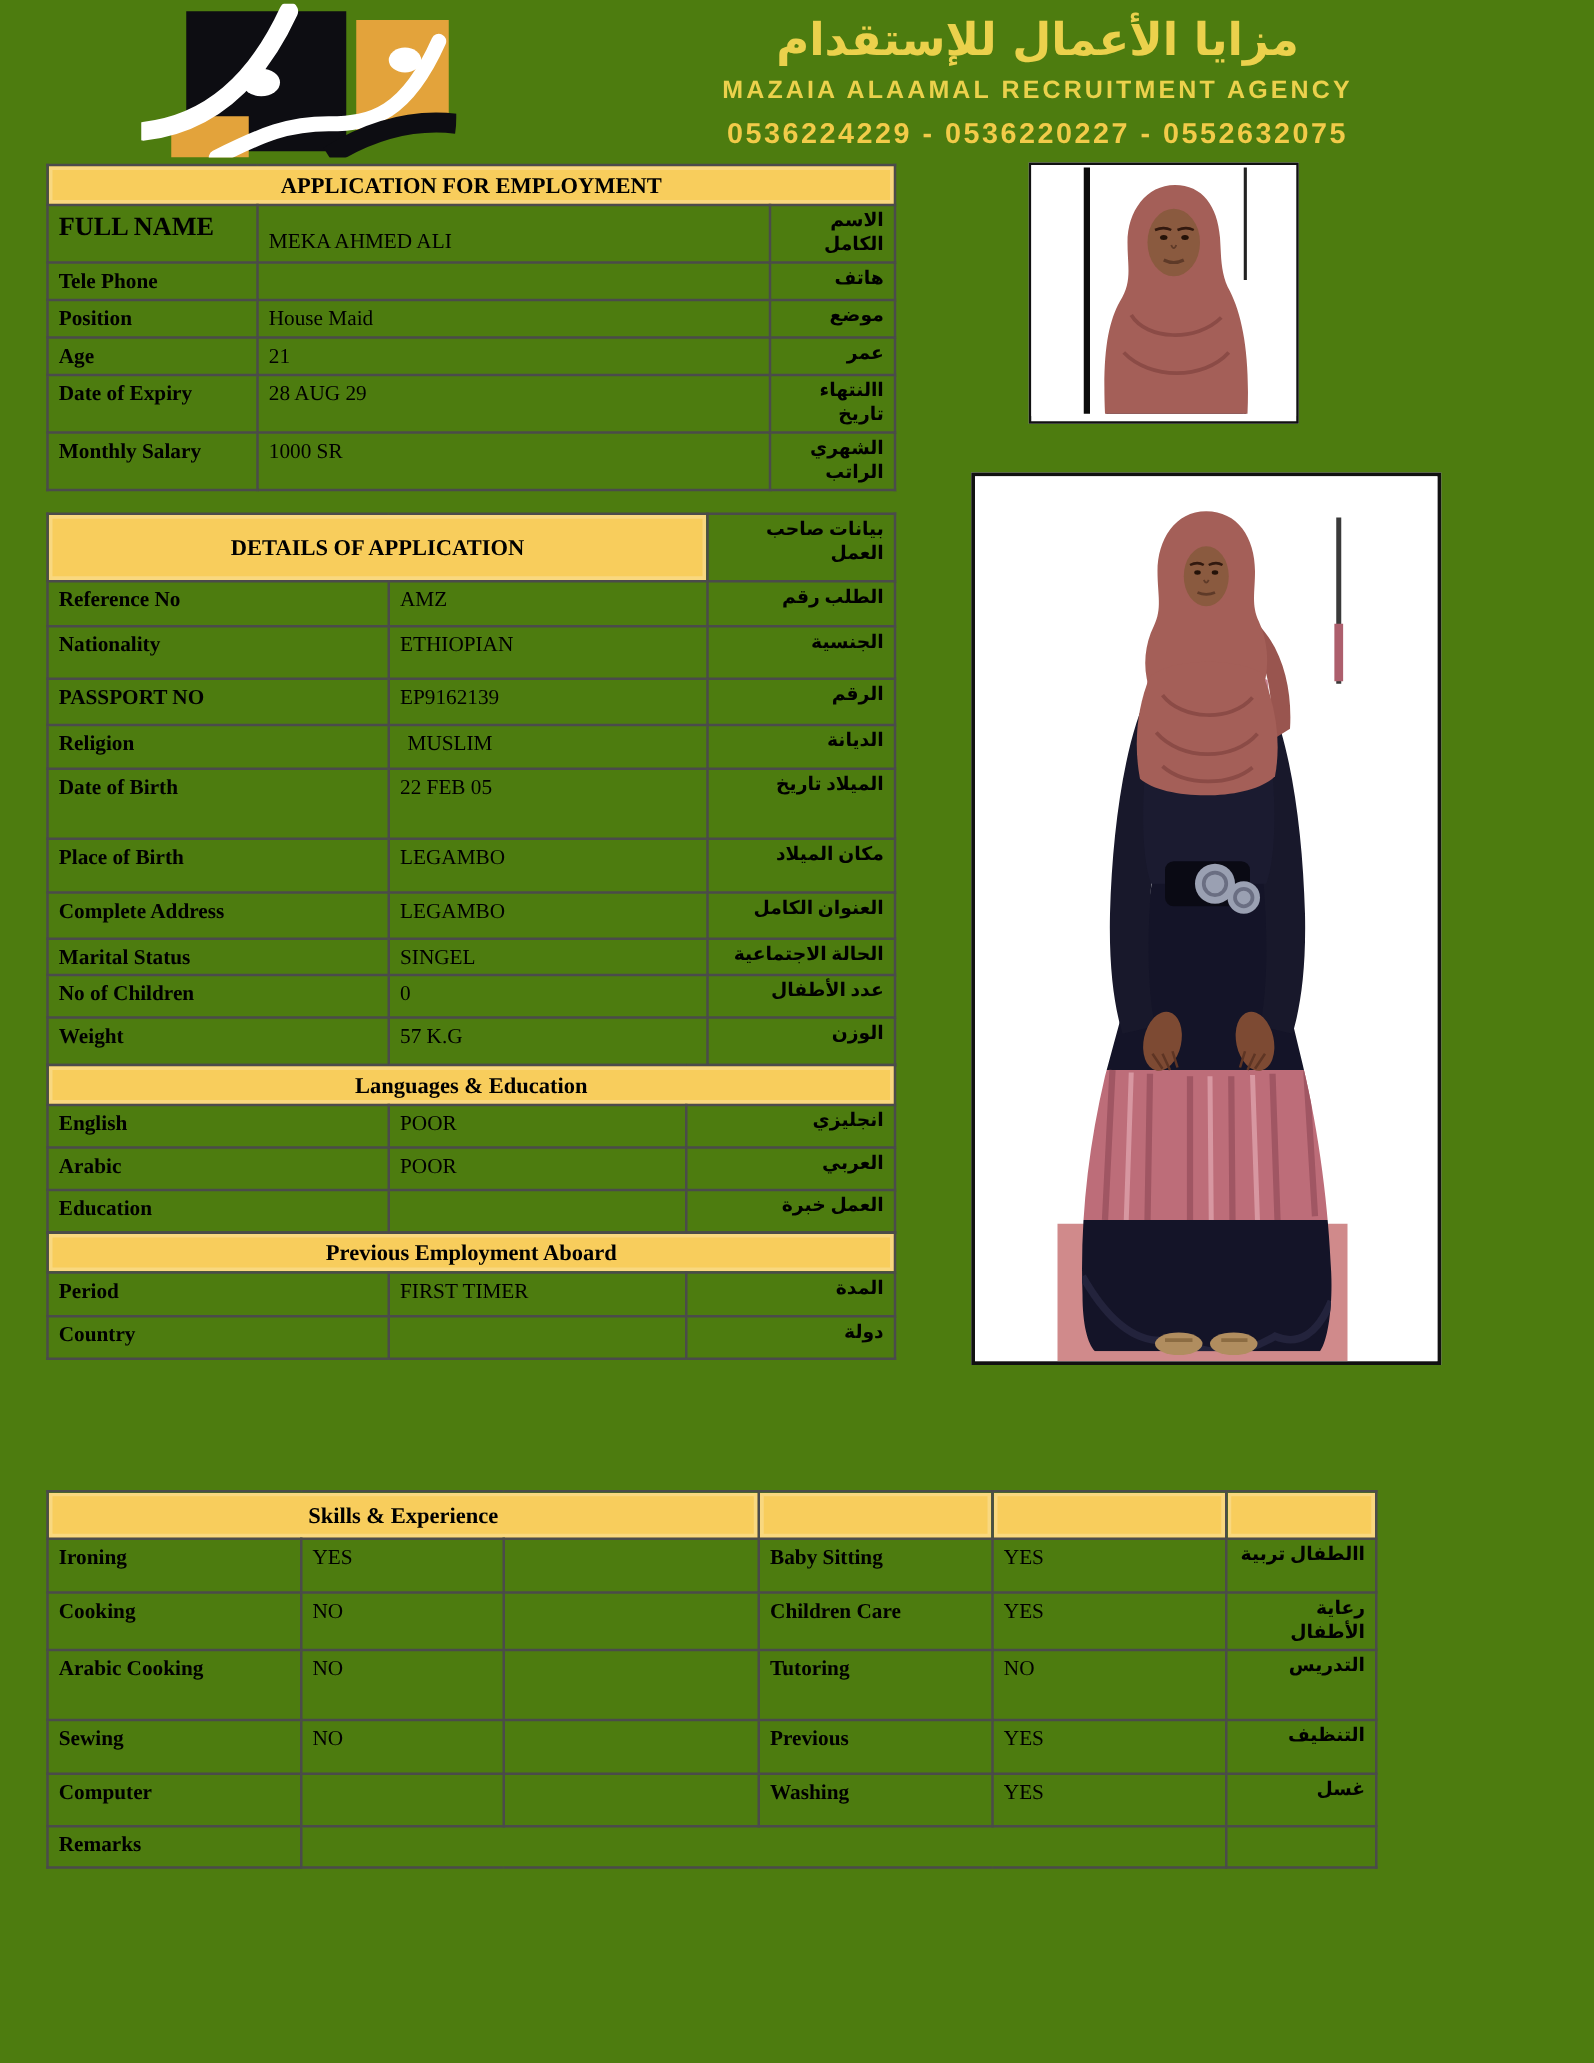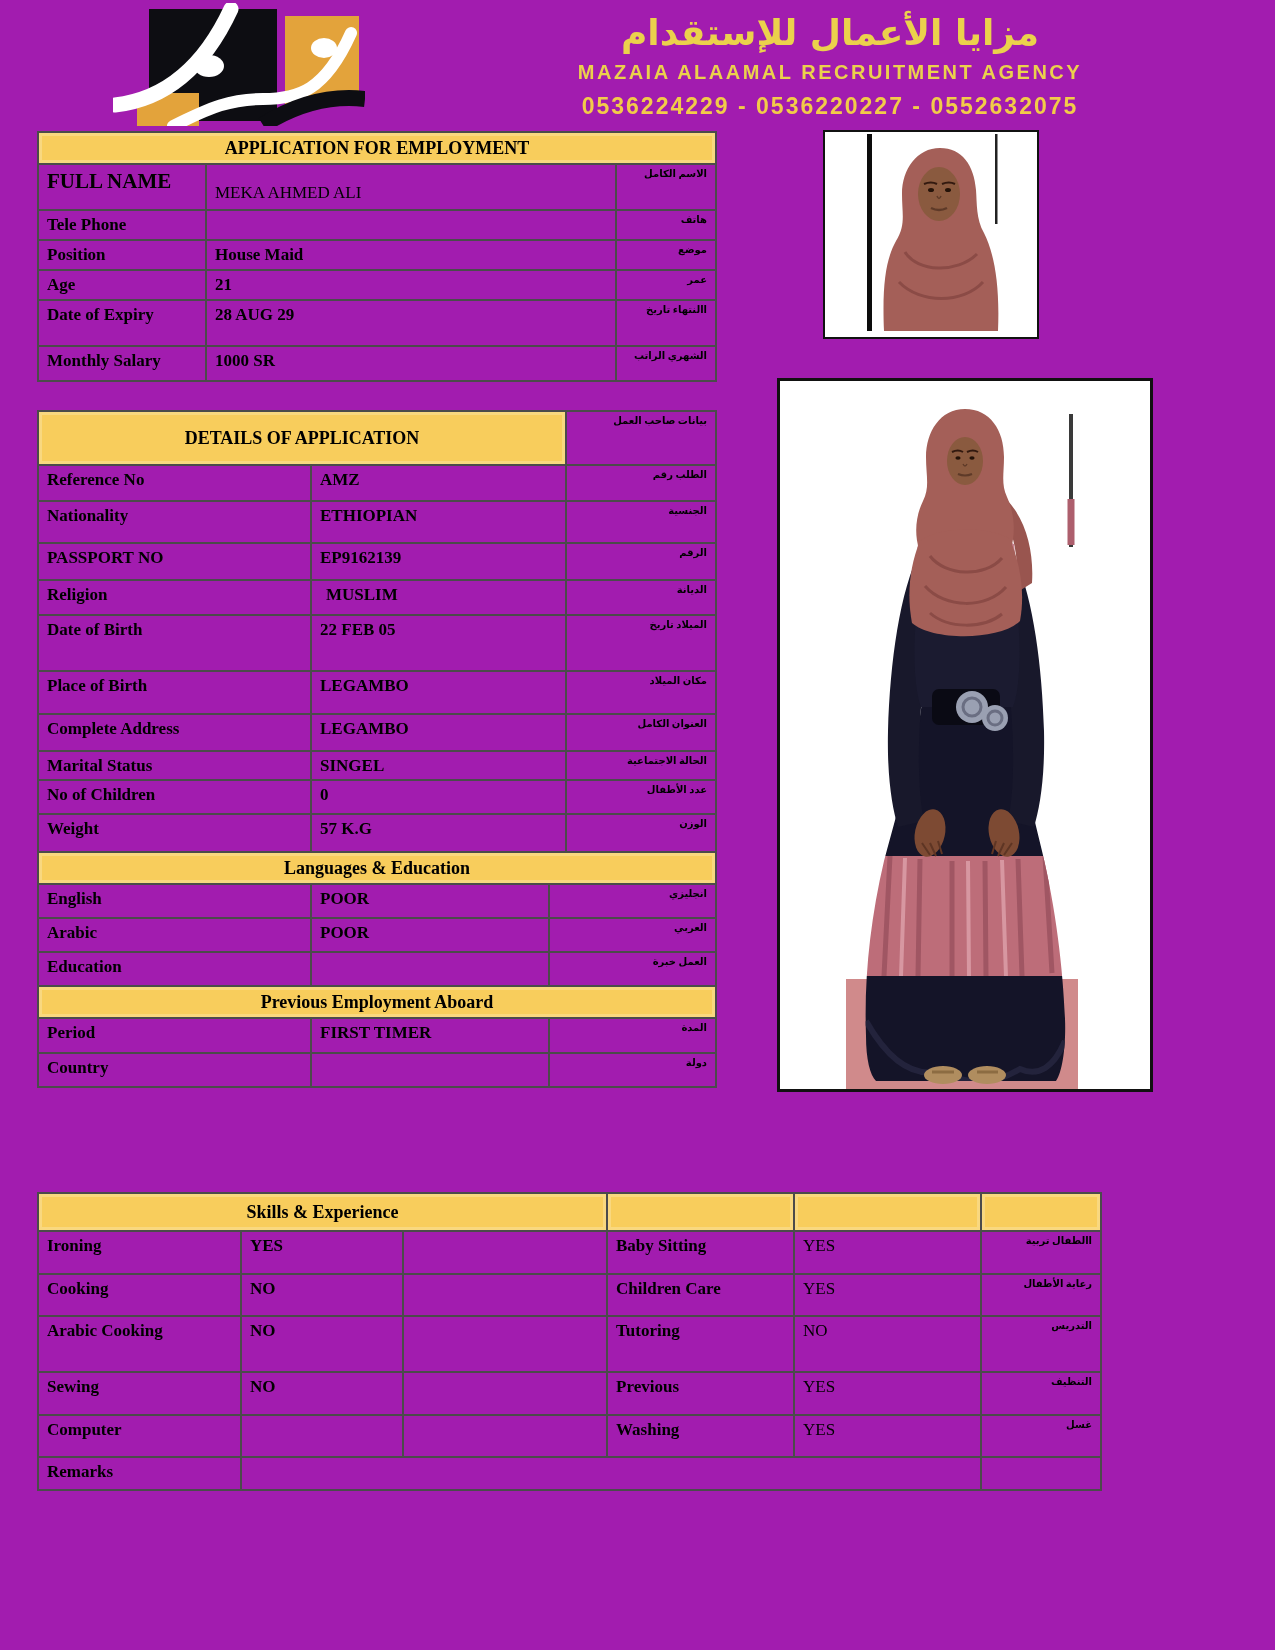--- a/index.html
+++ b/index.html
@@ -1,39 +1,39 @@
 <!DOCTYPE html>
 <html style="--yellow: #F8CD5C; --gold_text: #EBD14C; --gold_phone: #F2CB49; --logo_gold: #E3A33B; --border: #4b4b4b; --hijab: #A45F58; --dress_navy: #18182B; --dress_rose: #BD6D79; --mat_pink: #D08A8B; --skin: #8A5A3F;"><head>
 <meta charset="utf-8">
 <style>
   html,body{margin:0;padding:0;background:#fff;}
-  #page{position:relative;width:1275px;height:1650px;background:#a21caf;overflow:hidden;
+  #page{position:relative;width:1275px;height:1650px;background:#4d7c0f;overflow:hidden;
         font-family:"Liberation Serif","DejaVu Serif",serif;color:#000;}
   .abs{position:absolute;}
 
   
   .brand{left:470px;top:12px;width:720px;text-align:center;}
   .brand-ar{font-family:"DejaVu Sans",sans-serif;font-weight:bold;font-size:36px;line-height:1.15;
             color:var(--gold_text,#EBD14C);direction:rtl;}
   .brand-en{font-family:"Liberation Sans","DejaVu Sans",sans-serif;font-weight:bold;font-size:20px;
             letter-spacing:2.5px;color:var(--gold_text,#EBD14C);margin-top:8px;}
   .brand-ph{font-family:"Liberation Sans","DejaVu Sans",sans-serif;font-weight:bold;font-size:23px;
             letter-spacing:2px;color:var(--gold_phone,#F2CB49);margin-top:9px;}
 
   
   table{border-collapse:collapse;table-layout:fixed;}
   td{border:2px solid var(--border,#4b4b4b);padding:3px 8px;vertical-align:top;
      font-size:17px;line-height:1.25;overflow:hidden;}
   td.head{background:var(--yellow,#F8CD5C);text-align:center;font-weight:bold;font-size:18px;
           box-shadow:inset 0 0 0 3px rgba(255,255,255,.22);vertical-align:middle;}
   td.lbl{font-weight:bold;}
   td.xl{font-size:21px;}
-  td.b{font-weight:bold;}
+  td.b{font-weight:normal;}
   td.vb{vertical-align:bottom;padding-bottom:6px;}
-  td.ar{direction:rtl;text-align:right;font-weight:bold;font-size:10px;
+  td.ar{direction:rtl;text-align:right;font-weight:bold;font-size:15px;
         font-family:"Liberation Serif","DejaVu Sans",sans-serif;}
   .t2sub{margin-top:-2px;}
 
   
   .photo{background:#fff;}
   .photo svg{display:block;}
 </style>
 </head>
 <body>
 

